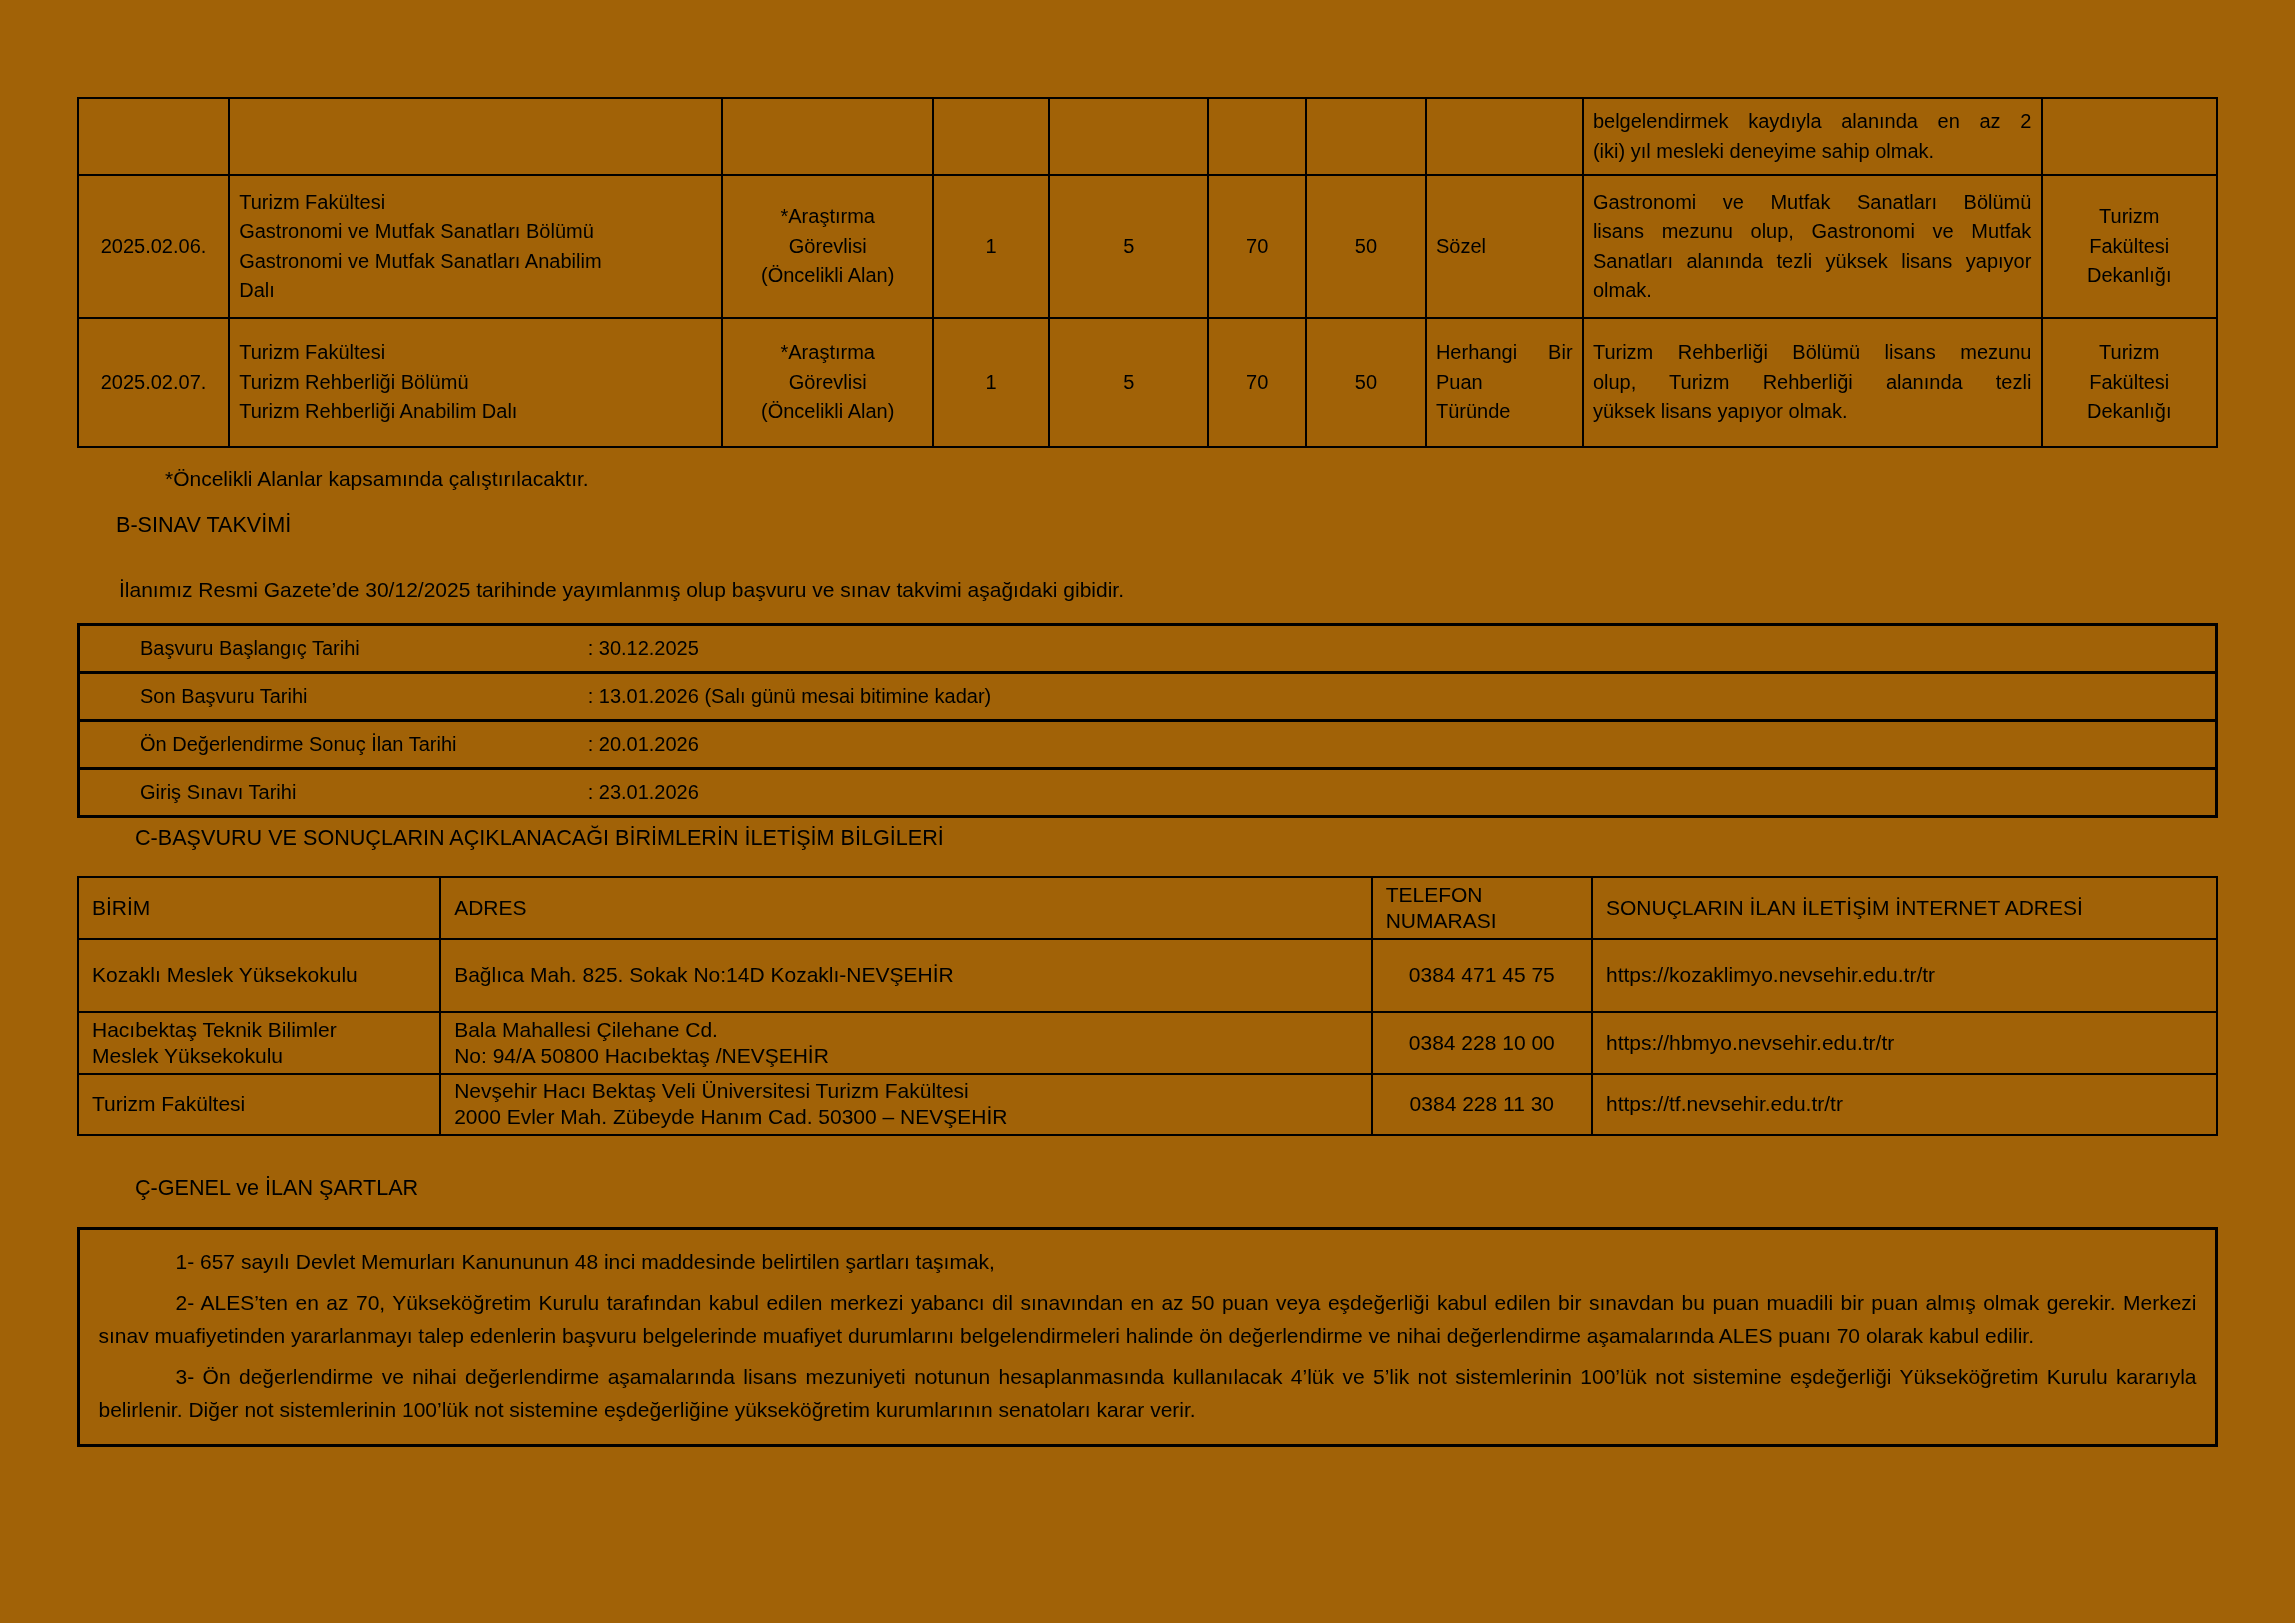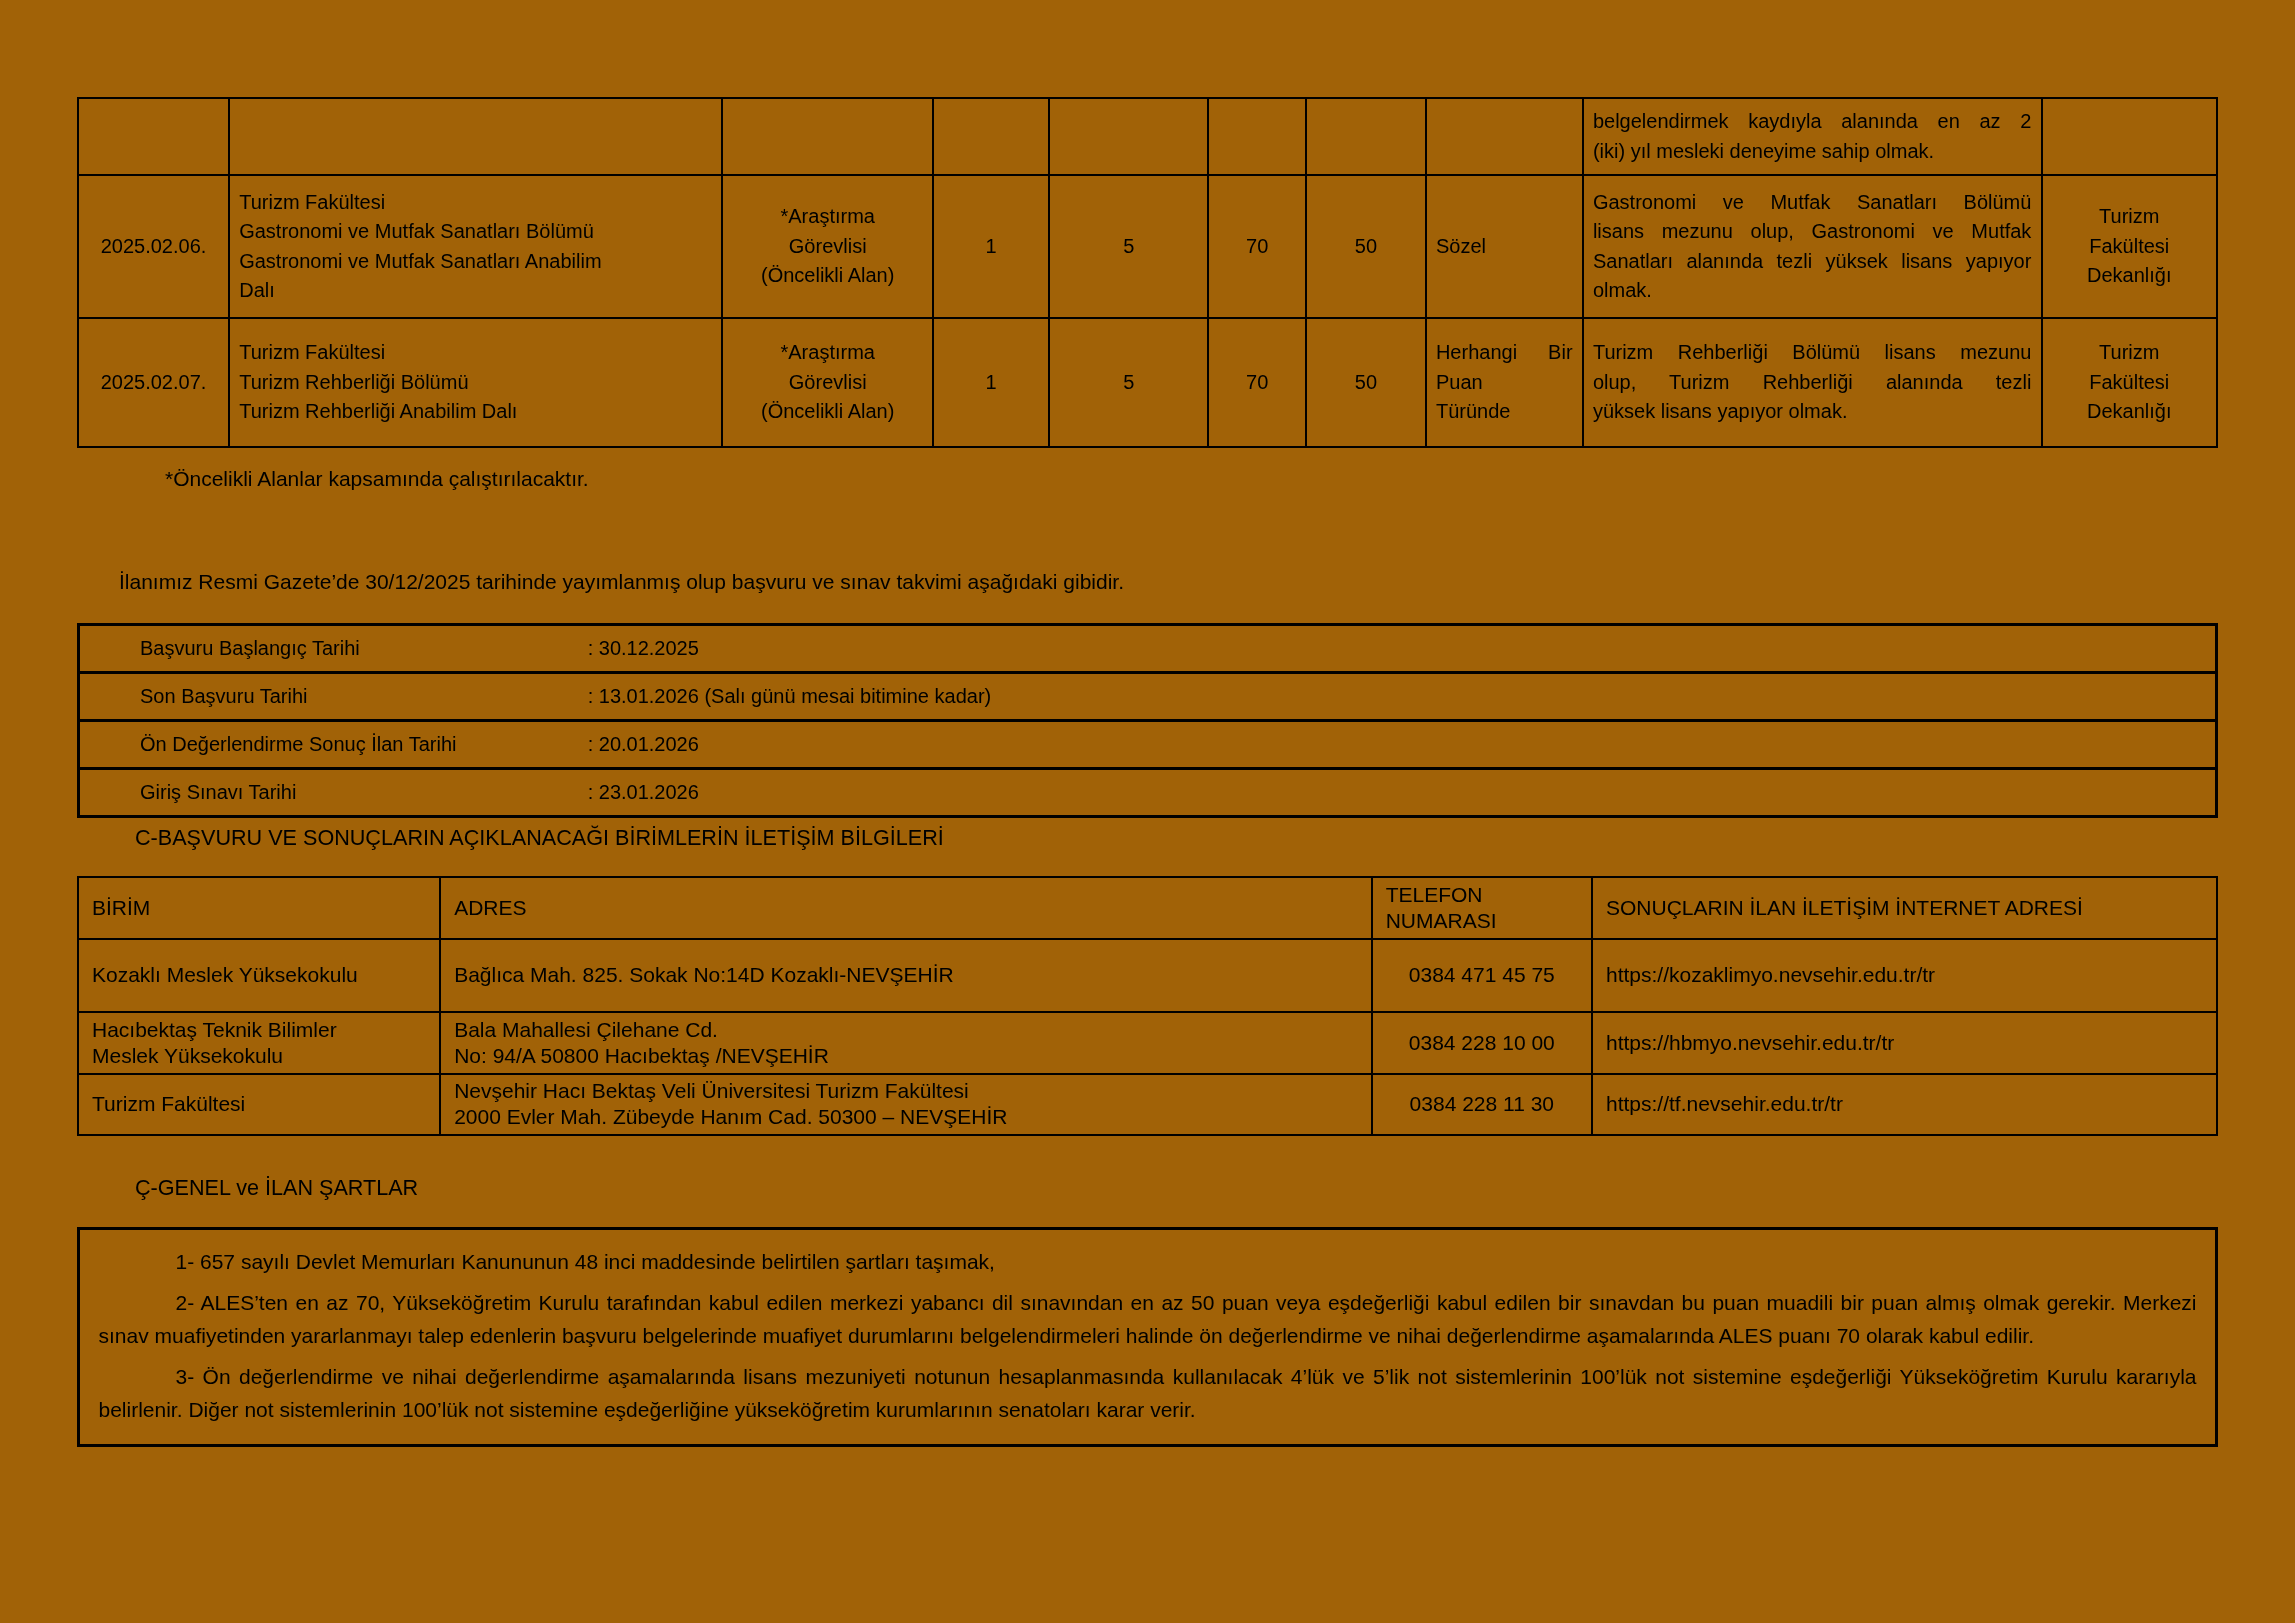--- a/index.html
+++ b/index.html
@@ -54,21 +54,21 @@
     text-align:left;
     overflow:hidden;
   }
   .tC td.phone{text-align:center;padding:3.9px 3.9px;}
 
   
   .footnote{font-size:21px;line-height:30px;padding-left:88px;}
   .h-sec{font-size:21.6px;line-height:30px;font-weight:normal;margin:0;}
   .h-b{padding-left:39px;}
   .h-c{padding-left:58px;}
-  .intro{font-size:21px;line-height:30px;padding-left:42px;}
+  .intro{font-size:21px;line-height:30px;padding-left:42px;margin-top:8px;}
 
   
   .box{
     border:3.9px solid #000;
     padding:6.5px 10.5px 10.5px 10.5px;
     font-size:21px;
     line-height:33px;
     box-sizing:border-box;
     min-height:182px;
   }
@@ -158,20 +158,21 @@
         <td class="ctr pre">Turizm
 Fakültesi
 Dekanlığı</td>
       </tr>
     </tbody>
       </table>
   </div>
 
   <div class="blk footnote" style="top:464px;">*Öncelikli Alanlar kapsamında çalıştırılacaktır.</div>
 
+  <div class="blk h-sec h-b" style="top:510px;">B-SINAV TAKVİMİ</div>
 
   <div class="blk intro" style="top:567px;">İlanımız Resmi Gazete’de 30/12/2025 tarihinde yayımlanmış olup başvuru ve sınav takvimi aşağıdaki gibidir.</div>
 
   <div class="blk" style="top:623px;">
     <table class="tB">
       <colgroup>
           <col style="width:23.44%">
           <col style="width:76.56%">
         </colgroup>
       <tbody>

